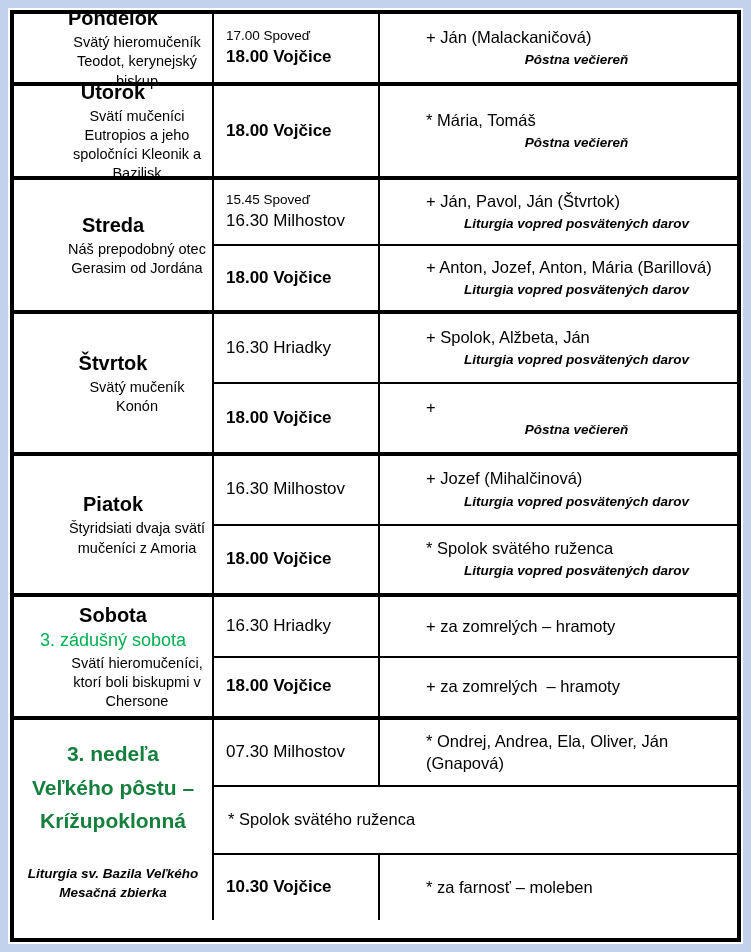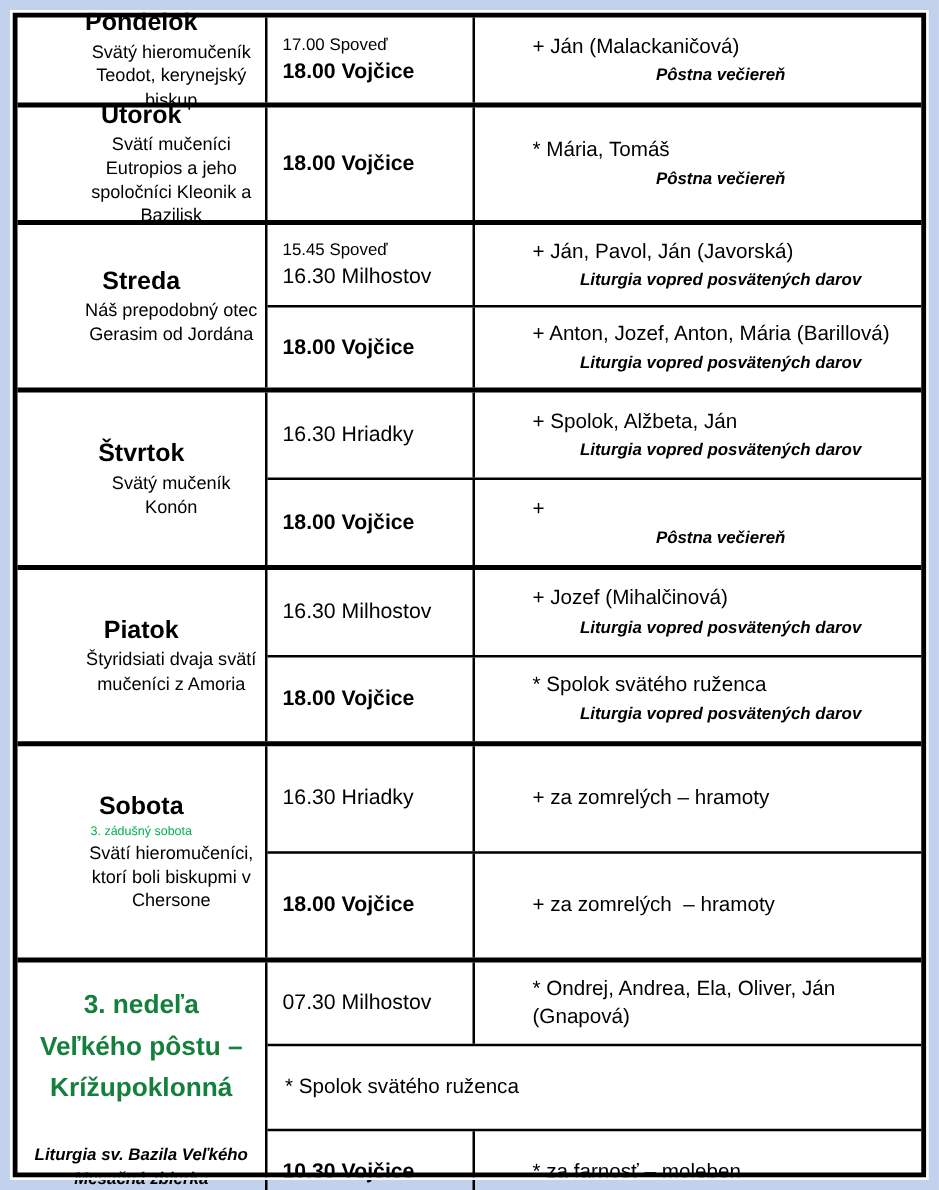--- a/index.html
+++ b/index.html
@@ -44,21 +44,21 @@
   .day-title {
     font-size: 20px;
     font-weight: bold;
     line-height: 1.3;
   }
   .day-title.red {
     font-size: 21px;
     line-height: 1.6;
   }
   .day-special {
-    font-size: 10px;
+    font-size: 18px;
     line-height: 1.3;
     margin-top: 1px;
   }
   .day-subtitle {
     font-size: 14.5px;
     line-height: 1.32;
     margin-top: 2px;
     margin-left: 48px;
   }
   .day-note {
@@ -176,21 +176,21 @@
           </div>
           <div class="day-subtitle">Náš prepodobný otec Gerasim od Jordána</div>
         </div>
         <div class="services">
           <div class="service-row">
             <div class="time-cell">
               <div class="pre-time">15.45 Spoveď</div>
               <div class="time-label">16.30 Milhostov</div>
             </div>
             <div class="intent-cell">
-              <div class="intention">+ Ján, Pavol, Ján (Javorská)</div>
+              <div class="intention">+ Ján, Pavol, Ján (Štvrtok)</div>
               <div class="liturgy">Liturgia vopred posvätených darov</div>
             </div>
           </div>
           <div class="service-row">
             <div class="time-cell">
               <div class="time-label bold">18.00 Vojčice</div>
             </div>
             <div class="intent-cell">
               <div class="intention">+ Anton, Jozef, Anton, Mária (Barillová)</div>
               <div class="liturgy">Liturgia vopred posvätených darov</div>
@@ -247,21 +247,21 @@
             <div class="time-cell">
               <div class="time-label bold">18.00 Vojčice</div>
             </div>
             <div class="intent-cell">
               <div class="intention">* Spolok svätého ruženca</div>
               <div class="liturgy">Liturgia vopred posvätených darov</div>
             </div>
           </div>
         </div>
       </div>
-      <div class="day-row" style="height: 173px; justify-content: flex-end;">
+      <div class="day-row" style="height: 123px; justify-content: flex-end;">
         <div class="day-cell">
           <div class="day-title">
             <div>Sobota</div>
           </div>
           <div class="day-special" style="color: rgb(0, 176, 80);">3. zádušný sobota</div>
           <div class="day-subtitle">Svätí hieromučeníci, ktorí boli biskupmi v Chersone</div>
         </div>
         <div class="services">
           <div class="service-row">
             <div class="time-cell">

